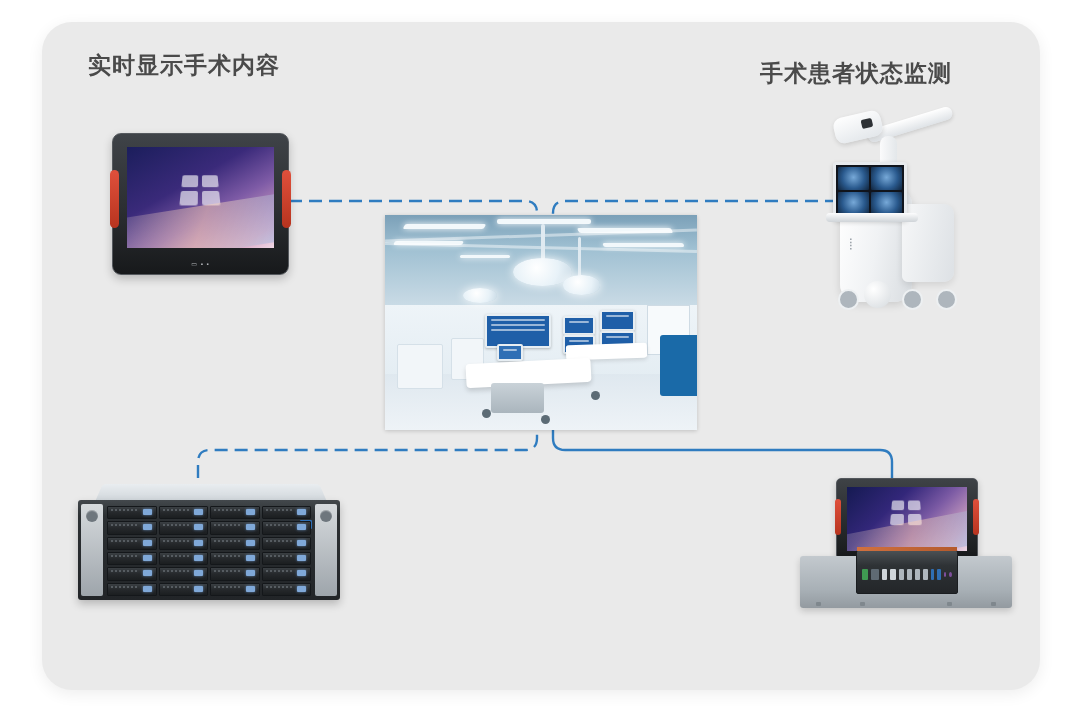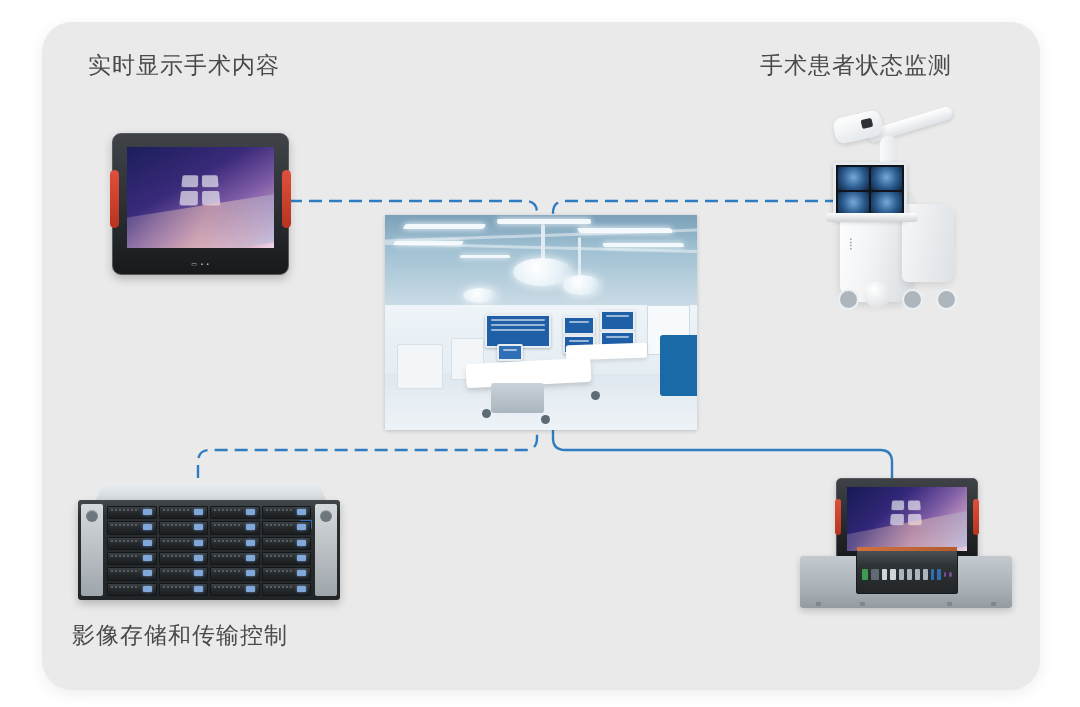--- a/index.html
+++ b/index.html
@@ -12,25 +12,25 @@
 
   
   .card{
     position:absolute;left:42px;top:22px;width:998px;height:668px;
     background:#eaeaea;border-radius:30px;
     box-shadow:0 4px 16px rgba(0,0,0,.07);
   }
 
   
   .label{
-    position:absolute;color:#4a4a4a;font-weight:normal;
+    position:absolute;color:#4a4a4a;font-weight:bold;
     font-size:23px;letter-spacing:1px;white-space:nowrap;
   }
   .label-tl{left:88px;top:50px;}
-  .label-tr{left:760px;top:50px;}
+  .label-tr{left:760px;top:58px;}
   .label-bl{left:72px;top:620px;}
   .label-br{left:812px;top:620px;}
   .center-title{
     position:absolute;left:444px;top:158px;
     font-size:27px;font-weight:bold;color:#3d3d3d;letter-spacing:1px;
     white-space:nowrap;
   }
 
   
   .connectors{position:absolute;left:0;top:0;width:1080px;height:707px;pointer-events:none;}
@@ -419,21 +419,20 @@
         <div class="bay"></div>
         <div class="bay"></div>
         <div class="bay"></div>
         <div class="bay"></div>
         <div class="bay"></div>
         <div class="bay"></div>
         <div class="bay"></div>
       </div>
     </div>
   </div>
-  <div class="label label-bl">影像存储和传输控制</div>
 
   <div class="rig">
     <div class="rig-monitor">
       <div class="grip l"></div>
       <div class="grip r"></div>
       <div class="rig-screen">
         <div class="pm-logo" style="top:18%;width:32px;height:28px;">
           <span style="width:13px;height:11px;"></span>
           <span style="left:17px;width:13px;height:11px;"></span>
           <span style="top:15px;width:13px;height:11px;"></span>

